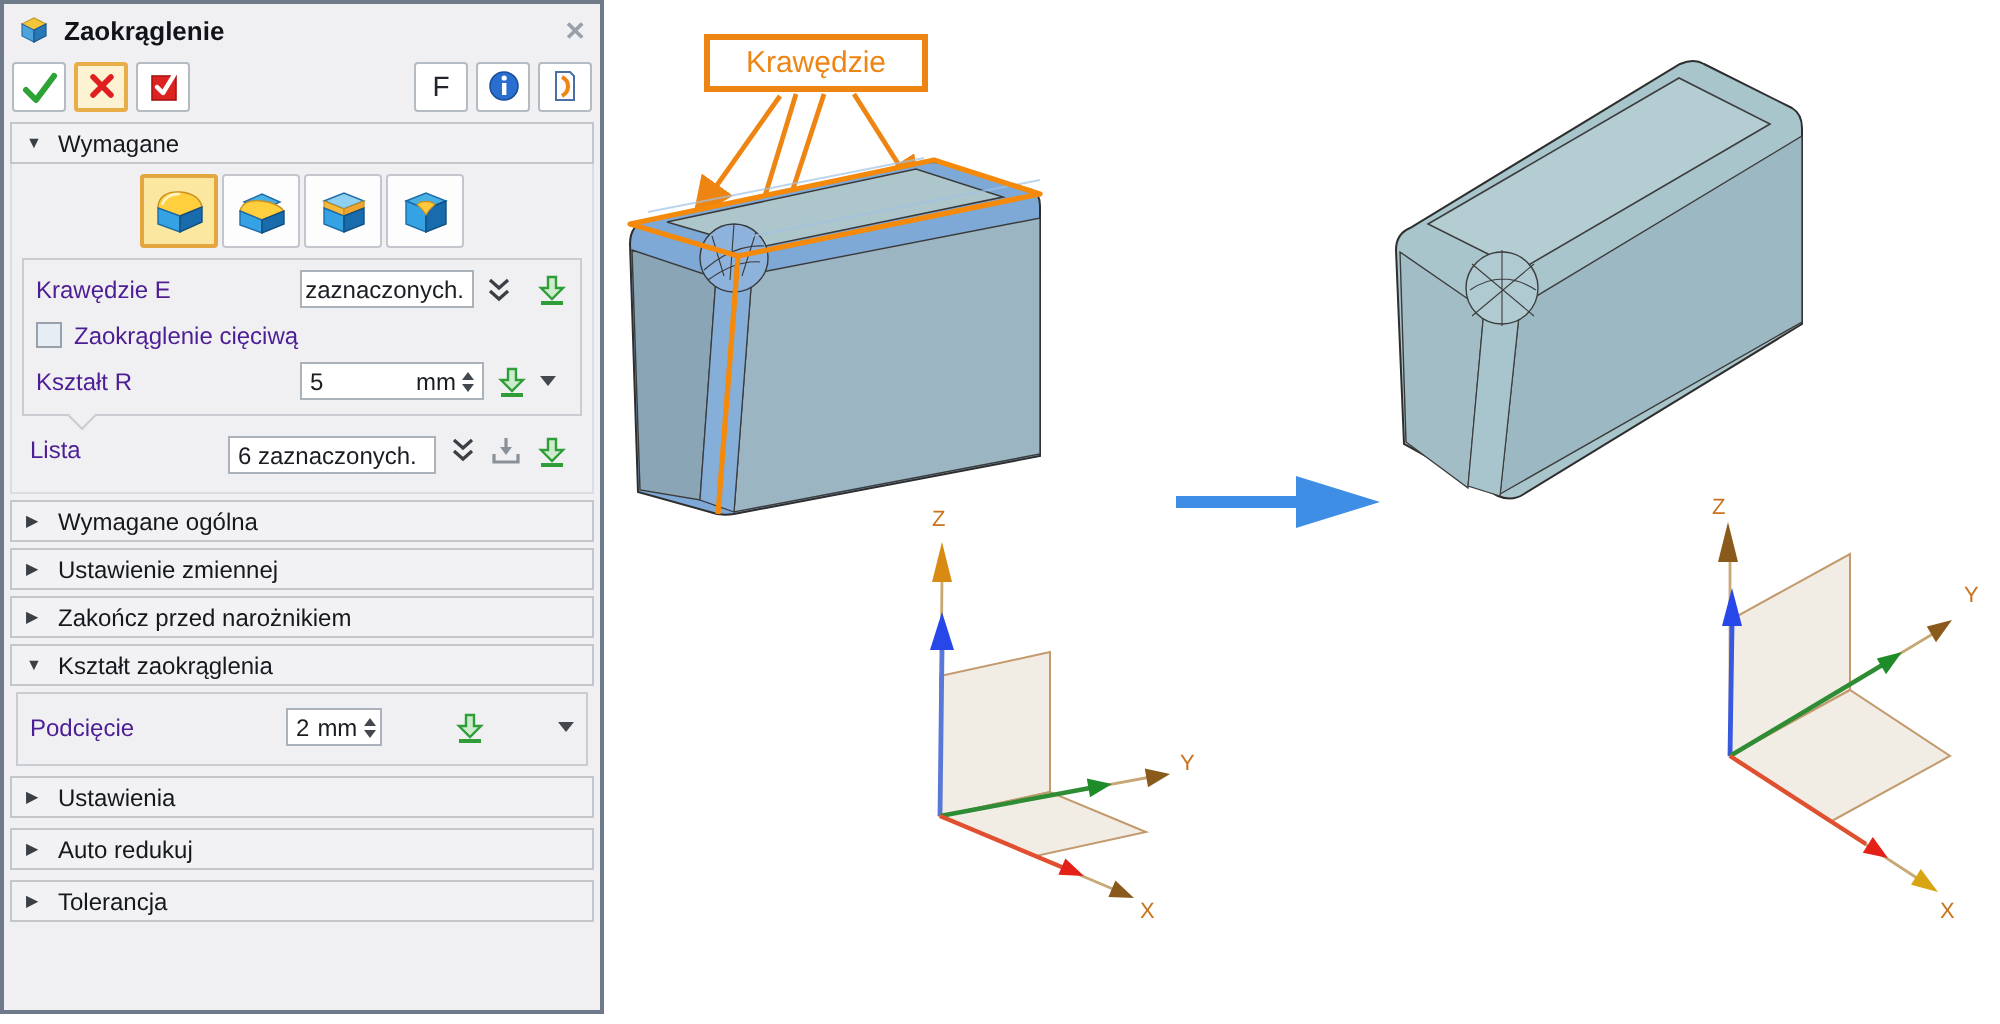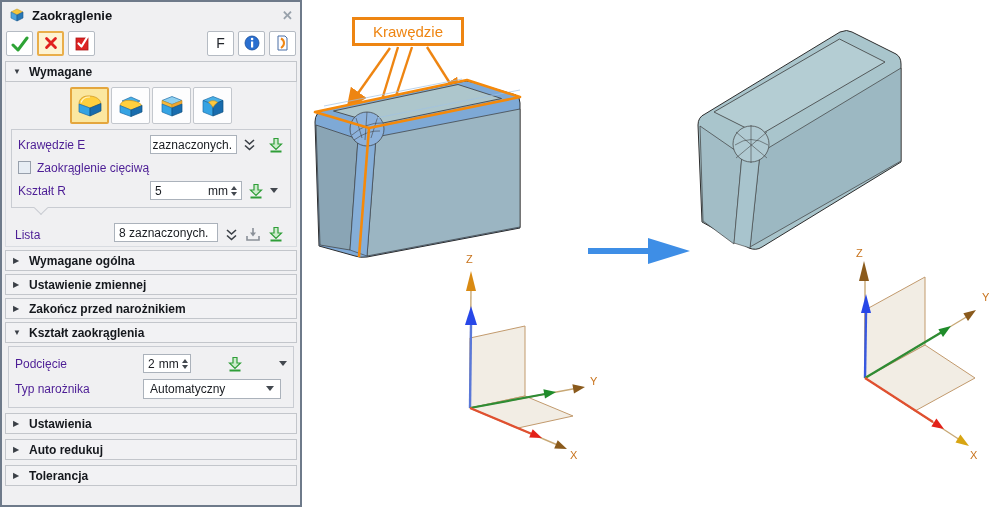--- a/index.html
+++ b/index.html
@@ -18,21 +18,21 @@
   .close-x{margin-left:auto;color:#98a1ab;font-weight:bold;font-size:13px;cursor:default;line-height:1;}
   .toolbar{height:30px;display:flex;align-items:center;gap:4px;padding:0 4px;}
   .tbtn{width:27px;height:25px;background:#fff;border:1px solid #b5bbc3;border-radius:2px;
     display:flex;align-items:center;justify-content:center;box-sizing:border-box;}
   .tbtn.cancel{border:2px solid #e9ae4a;background:#fdf3d3;}
   .tb-spacer{flex:1;}
   .f-label{font-size:14px;color:#22262c;}
   .secbar{margin:3px 3px 0 3px;height:21px;border:1px solid #c3c6cb;background:#f2f2f4;
     display:flex;align-items:center;gap:7px;padding:0 7px;box-sizing:border-box;}
   .secbar .arr{font-size:8px;color:#3a3f46;width:9px;}
-  .secbar .sec-label{font-size:12px;font-weight:bold;color:#15181d;}
+  .secbar .sec-label{font-size:12px;font-weight:normal;color:#15181d;}
   .wym-content{margin:0 3px;border:1px solid #d9dce1;border-top:none;padding:2px 0 4px 0;background:#f0f0f2;}
   .icon-row{display:flex;justify-content:center;gap:2px;padding:3px 0 4px 0;}
   .fillet-btn{width:39px;height:37px;background:#fdfdfe;border:1px solid #c3c7cd;border-radius:2px;
     display:flex;align-items:center;justify-content:center;box-sizing:border-box;}
   .fillet-btn.selected{background:#fbe7a0;border:2px solid #e4a63e;}
   .groupbox{margin:1px 5px 9px 5px;border:1px solid #c9ccd2;padding:3px 6px 5px 6px;position:relative;}
   .groupbox .tail{position:absolute;left:24px;bottom:-6px;width:9px;height:9px;background:#f0f0f2;
     border-right:1px solid #c9ccd2;border-bottom:1px solid #c9ccd2;transform:rotate(45deg);}
   .row{display:flex;align-items:center;gap:6px;height:23px;}
   .lbl{font-size:12px;color:#4c1d95;white-space:nowrap;}
@@ -43,21 +43,21 @@
   .valbox.right{justify-content:flex-end;}
   .numval{flex:1;text-align:left;}
   .unit{margin:0 3px 0 4px;color:#1a1d22;}
   .spin{display:flex;flex-direction:column;gap:2px;align-items:center;}
   .tri-up{width:0;height:0;border-left:3.5px solid transparent;border-right:3.5px solid transparent;border-bottom:4px solid #43484f;}
   .tri-dn{width:0;height:0;border-left:3.5px solid transparent;border-right:3.5px solid transparent;border-top:4px solid #43484f;}
   .caret{width:0;height:0;border-left:4px solid transparent;border-right:4px solid transparent;border-top:5px solid #43484f;}
   .checkbox{width:13px;height:13px;background:#e7edf4;border:1px solid #98a0ac;box-sizing:border-box;flex:none;}
   .combo{background:#fff;border:1px solid #abb2bb;height:20px;display:flex;align-items:center;
     padding:0 6px;font-size:12px;color:#1a1d22;box-sizing:border-box;justify-content:space-between;}
-  .lista-row{display:flex;align-items:flex-end;gap:7px;height:24px;padding:1px 6px 0 9px;}
+  .lista-row{display:flex;align-items:flex-start;gap:7px;height:24px;padding:1px 6px 0 9px;}
   .ksztalt-group{margin:3px 6px;border:1px solid #c9ccd2;padding:4px 6px 6px 6px;}
   .ksztalt-group .row{height:25px;gap:36px;}
   .icon-wrap{display:flex;align-items:center;justify-content:center;flex:none;}
   
   .canvas{position:absolute;left:302px;top:0;right:0;bottom:0;background:#fff;}
   .callout{
     position:absolute;left:352px;top:17px;width:106px;height:23px;background:#fff;
     border:3px solid #ee8512;color:#ee8512;font-size:15px;display:flex;align-items:center;
     justify-content:center;z-index:5;
   }
@@ -205,21 +205,21 @@
             <line x1="2.5" y1="14.5" x2="13.5" y2="14.5" stroke="#2f9e38" stroke-width="2"></line>
           </svg>
         </span>
         <span class="caret"></span>
       </div>
       <div class="tail"></div>
     </div>
 
     <div class="lista-row">
       <span class="lbl" style="width:92px;">Lista</span>
-      <div class="valbox" style="width:104px;">8 zaznaczonych.</div>
+      <div class="valbox" style="width:104px;">6 zaznaczonych.</div>
       <span class="icon-wrap">
         <svg width="13" height="14" viewBox="0 0 13 14">
             <path d="M2,2 L6.5,6 L11,2 M2,7.5 L6.5,11.5 L11,7.5" fill="none" stroke="#3a3f46" stroke-width="1.6"></path>
           </svg>
       </span>
       <span class="icon-wrap">
         <svg width="16" height="15" viewBox="0 0 16 15">
           <line x1="8" y1="1" x2="8" y2="6" stroke="#8a9098" stroke-width="1.6"></line>
           <polygon points="5,5.5 11,5.5 8,9.5" fill="#8a9098"></polygon>
           <path d="M2,9 L2,13 L14,13 L14,9" fill="none" stroke="#8a9098" stroke-width="1.6"></path>
@@ -263,27 +263,20 @@
           </span>
       </div>
       <span class="icon-wrap">
         <svg width="16" height="16" viewBox="0 0 16 16">
           <polygon points="6,1.5 10,1.5 10,7 13.5,7 8,12.5 2.5,7 6,7" fill="#cdeccd" stroke="#2f9e38" stroke-width="1.2"></polygon>
           <line x1="2.5" y1="14.5" x2="13.5" y2="14.5" stroke="#2f9e38" stroke-width="2"></line>
         </svg>
       </span>
       <span class="caret"></span>
     </div>
-    <div class="row">
-      <span class="lbl w92">Typ narożnika</span>
-      <div class="combo" style="width:138px;">
-        <span>Automatyczny</span>
-        <span class="caret"></span>
-      </div>
-    </div>
   </div>
 
   <div class="secbar" style="margin-top:5px;">
     <span class="arr">▶</span>
     <span class="sec-label">Ustawienia</span>
   </div>
   <div class="secbar" style="margin-top:5px;">
     <span class="arr">▶</span>
     <span class="sec-label">Auto redukuj</span>
   </div>

